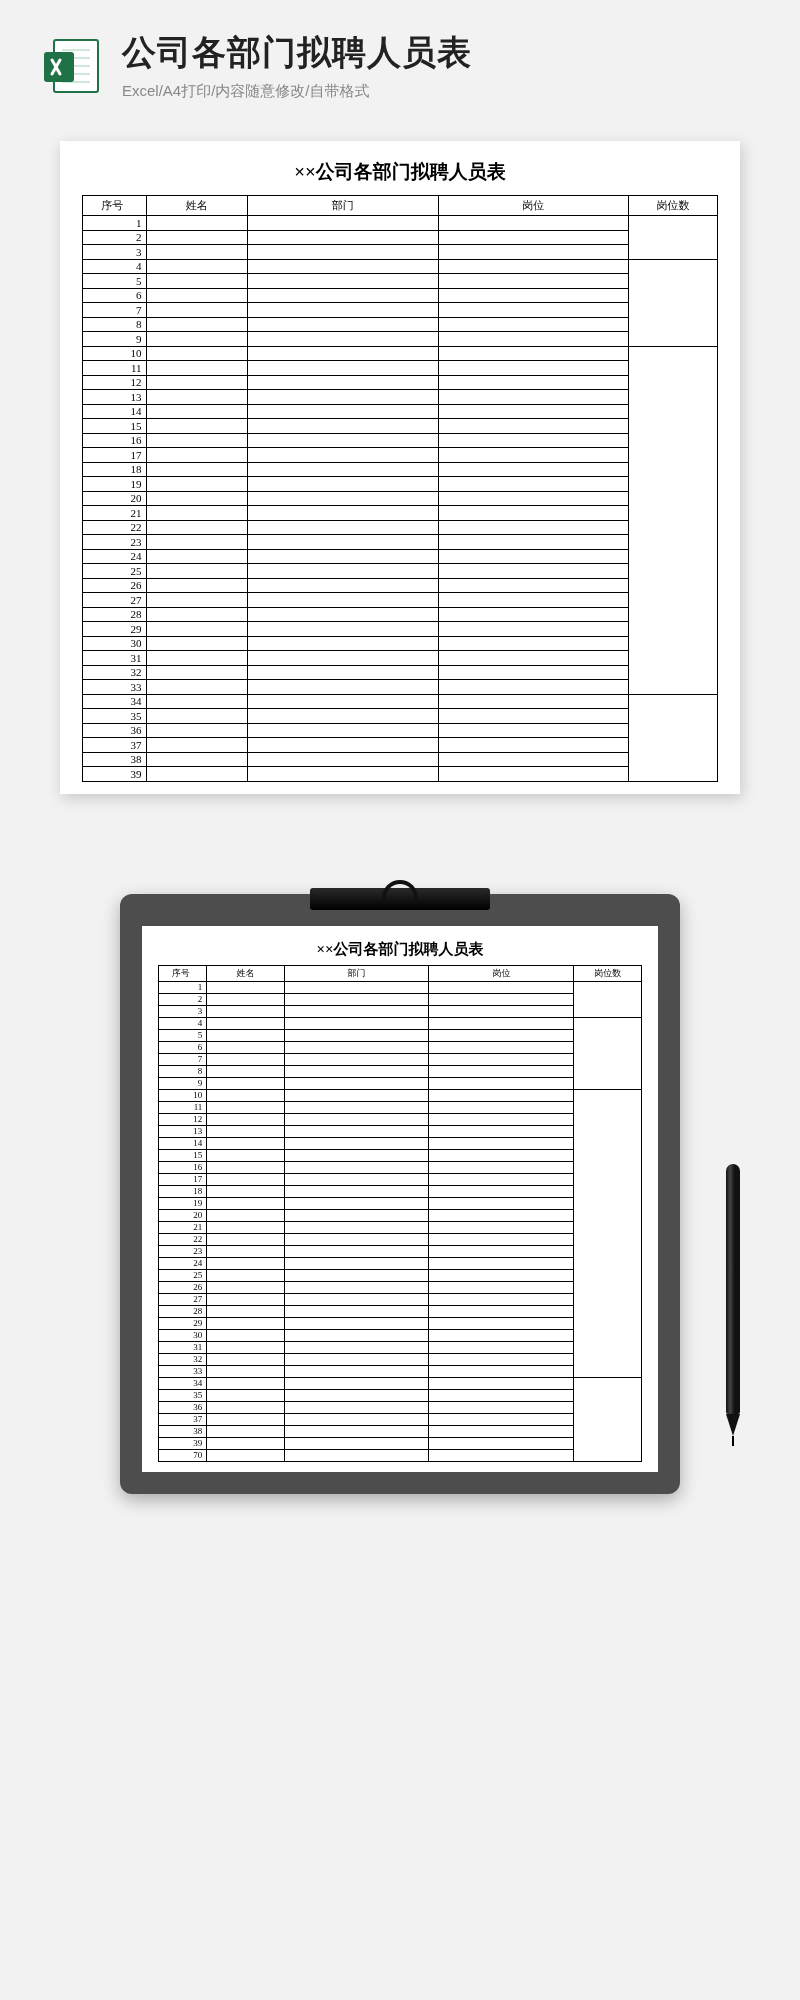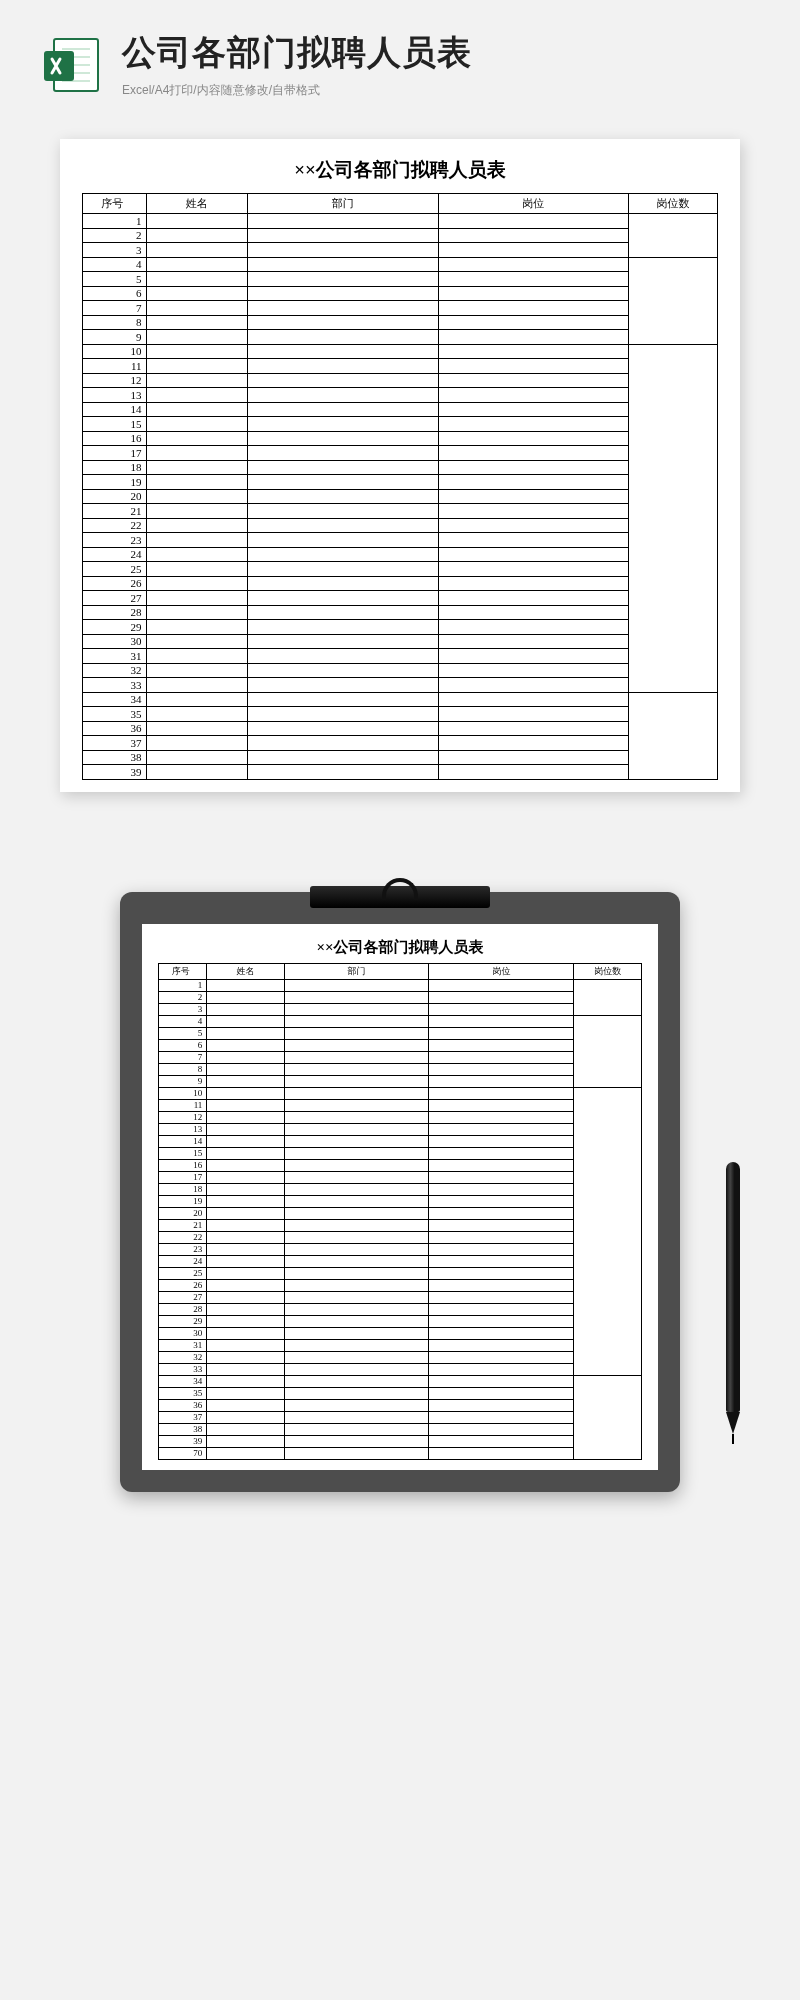--- a/index.html
+++ b/index.html
@@ -21,21 +21,21 @@
     flex-shrink: 0;
   }
   .header-text h1 {
     font-size: 34px;
     font-weight: 700;
     color: #222;
     letter-spacing: 1px;
     margin-bottom: 6px;
   }
   .header-text .sub {
-    font-size: 12px;
+    font-size: 15px;
     color: #888;
   }
   .sheet-card {
     background: #fff;
     margin: 20px 60px 0 60px;
     box-shadow: 2px 4px 14px rgba(0,0,0,.18);
     padding: 18px 22px 12px 22px;
   }
   .sheet-title {
     text-align: center;

